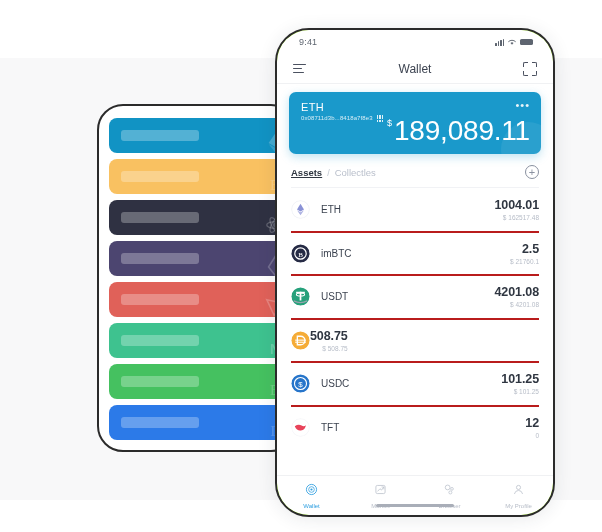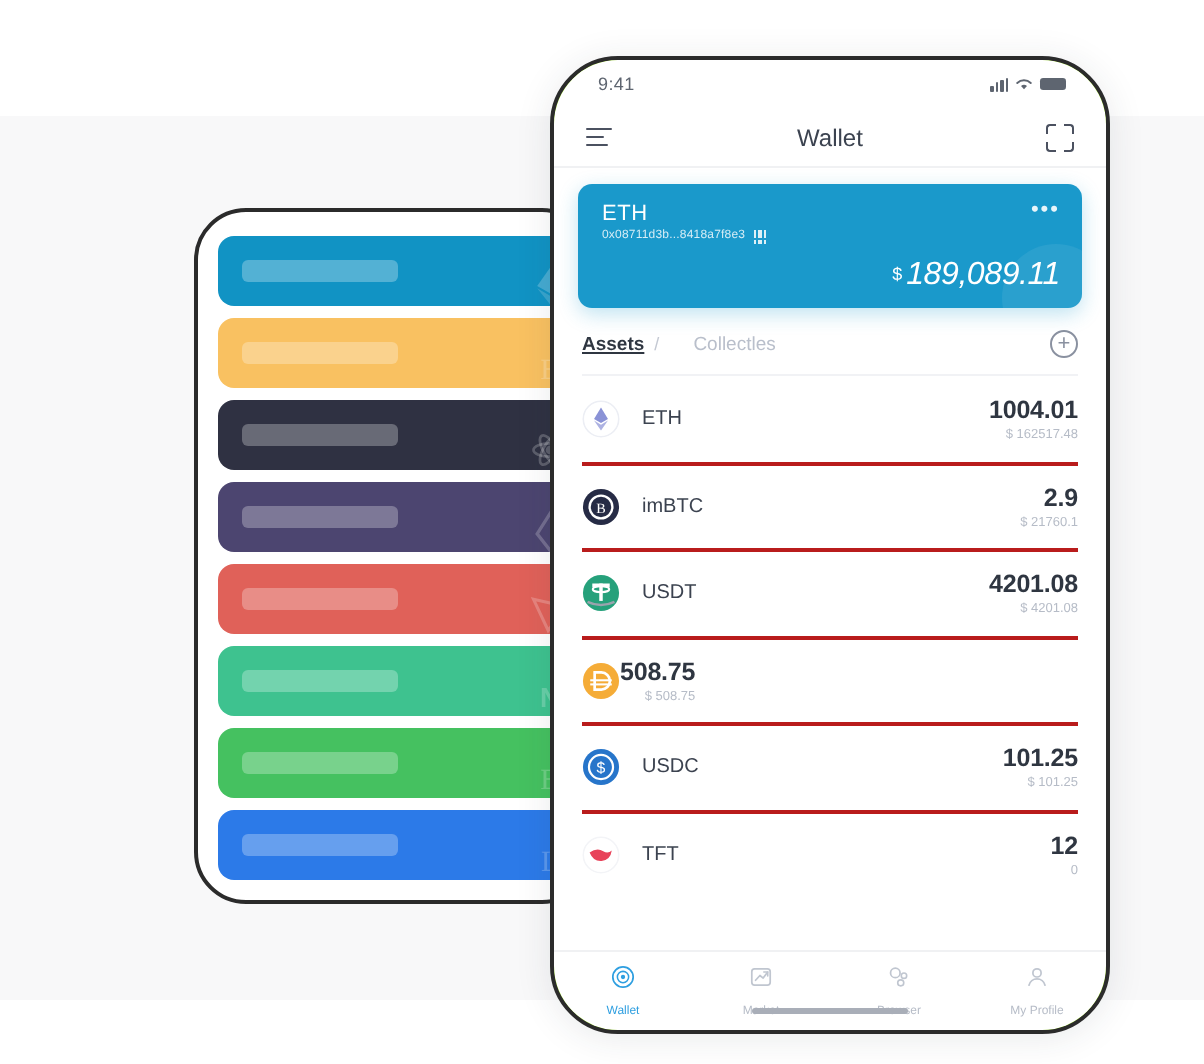--- a/index.html
+++ b/index.html
@@ -133,37 +133,37 @@
   .bc-dots {
     position: absolute; right: 11px; top: 9px;
     font-size: 11px; line-height: 8px; color: rgba(255,255,255,0.9); letter-spacing: 1px;
     cursor: pointer;
   }
   .bc-amount {
     position: absolute; right: 11px; bottom: 7px;
     display: flex; align-items: flex-start; gap: 2px;
   }
   .bc-cur { font-size: 9px; margin-top: 3px; }
-  .bc-val { font-size: 16px; font-weight: 400; letter-spacing: -.2px; font-style: italic; }
+  .bc-val { font-size: 28px; font-weight: 400; letter-spacing: -.2px; }
   .bc-orb {
     position: absolute; right: -14px; bottom: -22px;
     width: 54px; height: 54px; border-radius: 50%;
     background: rgba(255,255,255,0.07);
   }
 
   
   .assets-head {
     display: flex; align-items: center; justify-content: space-between;
     padding: 11px 14px 8px;
     flex: 0 0 auto;
   }
   .assets-tabs { display: flex; align-items: baseline; gap: 5px; }
   .tab-assets { font-size: 9.5px; color: #2f3641; font-weight: bold; cursor: pointer; text-decoration: underline; }
   .tab-sep { font-size: 9px; color: #c3c8d2; }
-  .tab-coll { font-size: 9.5px; color: #b9bfcb; cursor: pointer; margin-left: 12px; }
+  .tab-coll { font-size: 9.5px; color: #b9bfcb; cursor: pointer; }
   .add-btn {
     width: 14px; height: 14px; border-radius: 50%;
     border: 1px solid #8a91a0; color: #8a91a0;
     display: flex; align-items: center; justify-content: center;
     font-size: 11px; line-height: 1; cursor: pointer;
   }
 
   
   .asset-list { flex: 1 1 auto; overflow: hidden; }
   .asset-row {
@@ -372,21 +372,21 @@
           <div class="asset-row">
             <span class="a-icon">
               <svg viewBox="0 0 24 24" style="width:19px;height:19px">
                 <circle cx="12" cy="12" r="11.4" fill="#262b45"></circle>
                 <circle cx="12" cy="12" r="7.2" fill="none" stroke="#fff" stroke-width="1.5"></circle>
                 <text x="12" y="16" text-anchor="middle" font-size="9" font-family="Liberation Serif, serif" fill="#fff">B</text>
               </svg>
             </span>
             <span class="a-name">imBTC</span>
             <span class="a-right">
-              <div class="a-amt">2.9</div>
+              <div class="a-amt">2.5</div>
               <div class="a-fiat">$ 21760.1</div>
             </span>
           </div>
           <div class="asset-row">
             <span class="a-icon">
               <svg viewBox="0 0 24 24" style="width:19px;height:19px">
                 <circle cx="12" cy="12" r="11.4" fill="#26a17b"></circle>
                 <rect x="6.5" y="6" width="11" height="2.2" fill="#fff"></rect>
                 <rect x="10.9" y="6" width="2.2" height="11" fill="#fff"></rect>
                 <ellipse cx="12" cy="9.6" rx="5.2" ry="1.9" fill="none" stroke="#fff" stroke-width="1.3"></ellipse>

